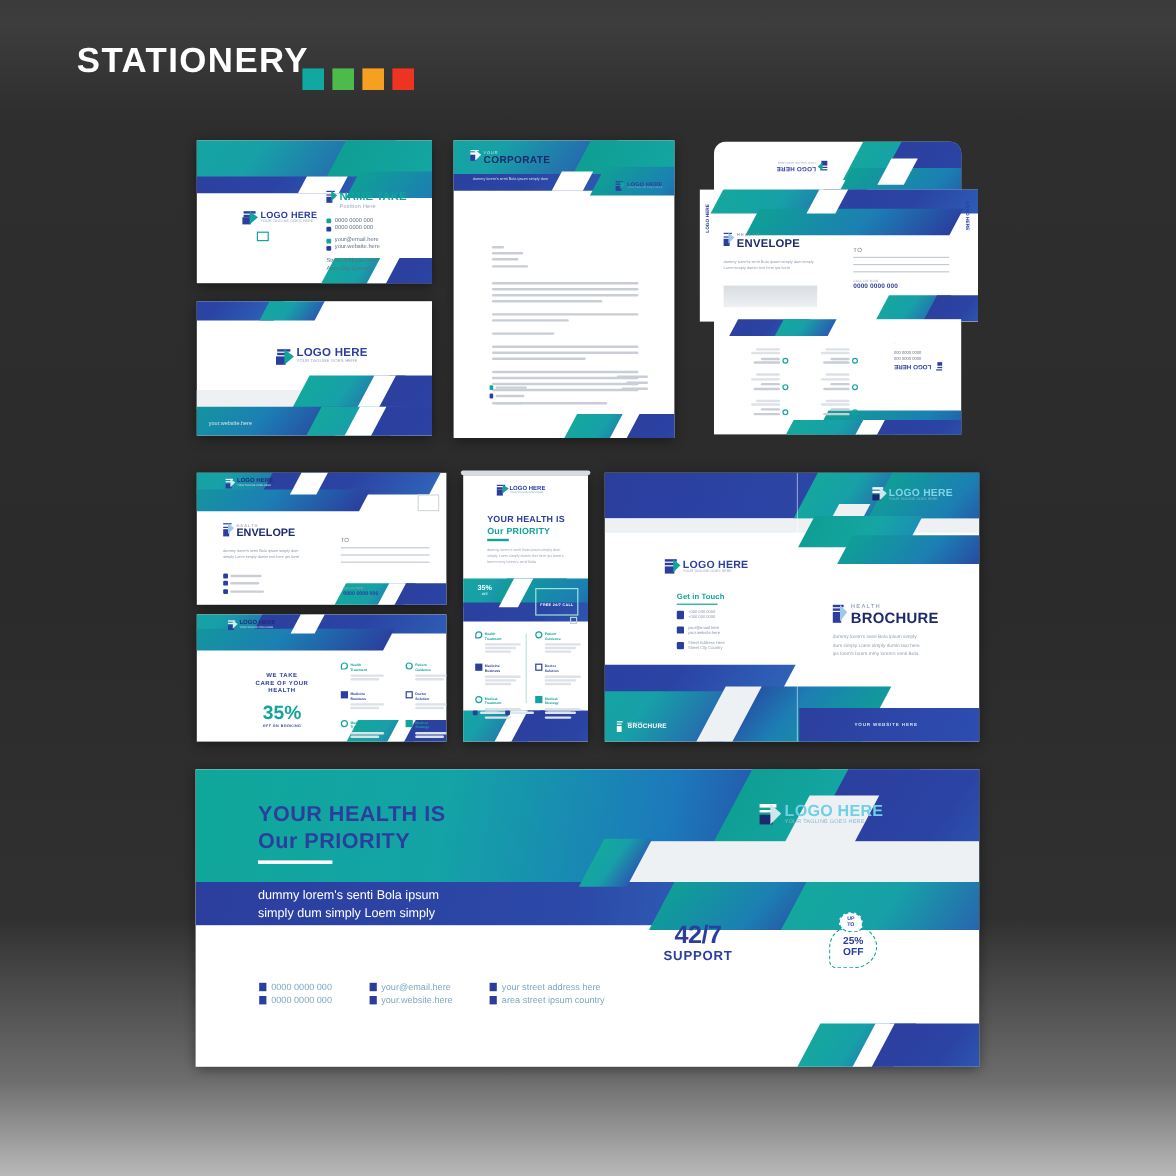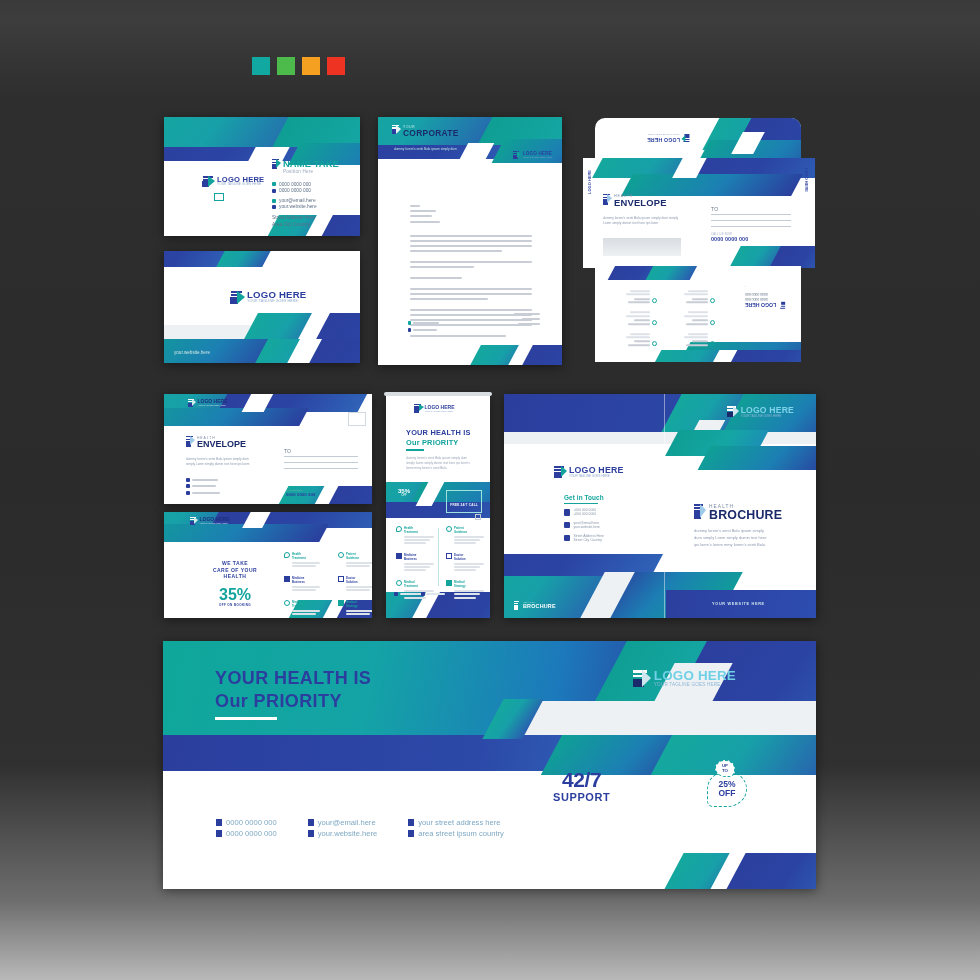--- a/index.html
+++ b/index.html
@@ -52,36 +52,37 @@
   #banner { left:163px; top:641px; width:653px; height:248px; }
   .bn-head-txt { position:absolute; left:52px; top:26px; z-index:6; }
   .bn-h1 { font-size:18px; font-weight:bold; color:#2b3e9e; letter-spacing:.4px; line-height:1.28; }
   .bn-h2 { font-size:18px; font-weight:bold; color:#2b3e9e; letter-spacing:.4px; line-height:1.28; }
   .bn-rule { width:62px; height:3px; background:#fff; margin-top:4px; }
   .bn-sub { position:absolute; left:52px; top:98px; z-index:6; color:#fff; font-size:10.5px; line-height:1.45; }
   .bn-logo { position:absolute; right:80px; top:28px; z-index:7; }
   .bn-247 { position:absolute; left:390px; top:128px; text-align:center; z-index:6; }
   .bn-247 .n { font-size:21px; font-weight:bold; color:#2b3e9e; letter-spacing:-.4px; line-height:1; }
   .bn-247 .s { font-size:11px; font-weight:bold; color:#2b3e9e; letter-spacing:.6px; margin-top:1px; }
-  .badge { position:absolute; left:540px; top:120px; width:48px; height:48px; z-index:6; }
+  .badge { position:absolute; left:524px; top:120px; width:48px; height:48px; z-index:6; }
   .badge .inner { position:absolute; left:4px; top:10px; width:40px; height:36px;
      border:1.2px dashed #12a49c; border-radius:50% 50% 50% 6px; display:flex; align-items:center; justify-content:center; }
   .badge .up { position:absolute; left:12px; top:-1px; width:20px; height:17px; border:1.2px dashed #12a49c;
      border-radius:50% 50% 6px 50%; background:#fff; display:flex; align-items:center; justify-content:center; }
   .badge .up span { font-size:4.4px; font-weight:bold; color:#2b3e9e; line-height:1.05; text-align:center; }
   .badge .inner span { font-size:8.5px; font-weight:bold; color:#2b3e9e; line-height:1.08; text-align:center; }
   .bn-contacts { position:absolute; left:216px; top:818px; display:flex; gap:31px; z-index:8; }
   .cgroup { display:flex; flex-direction:column; gap:2px; }
   .crow { display:flex; align-items:center; gap:4px; font-size:7.6px; color:#7fa8c4; white-space:nowrap; }
   .cico { width:6px; height:7px; background:#2b3e9e; flex:none; }
 </style>
 </head>
 <body>
 
 <div class="hdr">
+  <div class="hdr-l2">STATIONERY</div>
 </div>
 <div class="swatches">
   <div class="sw" style="background:#10a8a0"></div>
   <div class="sw" style="background:#4cbb4c"></div>
   <div class="sw" style="background:#f5a020"></div>
   <div class="sw" style="background:#ee3322"></div>
 </div>
 
 <div class="piece" id="bc-front" style="left:164px; top:117px; width:196px; height:119px;">
   <div class="wm">
@@ -818,20 +819,24 @@
     <div class="par g-teal" style="left:510px; top:212px; width:80px; height:40px;"></div>
     <div class="par g-blue" style="left:568px; top:212px; width:120px; height:40px;"></div>
     <div class="par" style="left:556px; top:212px; width:16px; height:40px; background:#fff;"></div>
   </div>
 
   <div class="bn-head-txt">
     <div class="bn-h1">YOUR HEALTH IS</div>
     <div class="bn-h2">Our PRIORITY</div>
     <div class="bn-rule"></div>
   </div>
+  <div class="bn-sub">
+    <div>dummy lorem's senti Bola ipsum</div>
+    <div>simply dum simply Loem simply</div>
+  </div>
 
   <div class="bn-logo logo" style="gap:3px;">
     <div class="logo-mark" style="width:18px;height:17px;">
       <div style="position:absolute;left:0;top:0;width:14px;height:2.6px;background:#fff;"></div>
       <div style="position:absolute;left:0;top:4.6px;width:11px;height:2.6px;background:#fff;"></div>
       <div style="position:absolute;left:0;top:8.6px;width:11px;height:8.4px;background:#1b2a6b;"></div>
       <div class="tri" style="position:absolute;left:9px;top:0;border-left:9px solid #cfe6ef;border-top:8px solid transparent;border-bottom:9px solid transparent;"></div>
     </div>
     <div class="logo-txt">
       <div style="font-size:13.4px;font-weight:bold;color:#6fd0e6;letter-spacing:.2px;">LOGO HERE</div>

